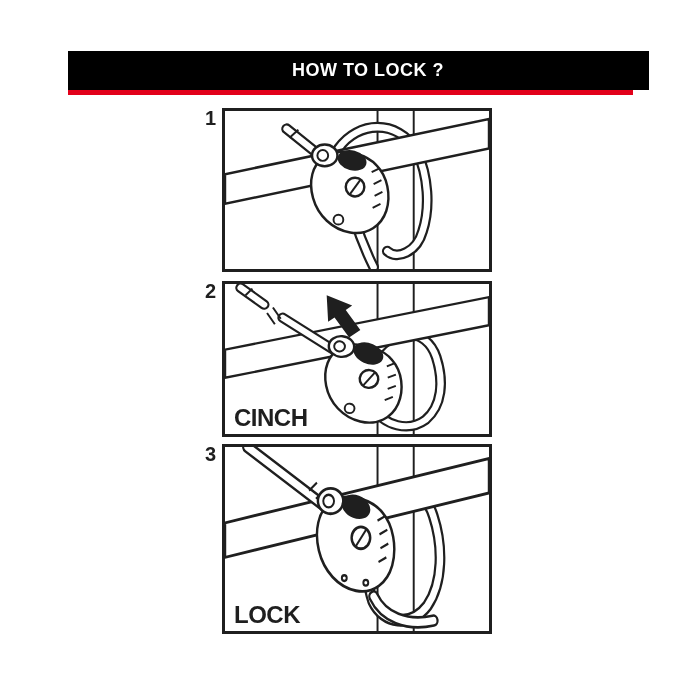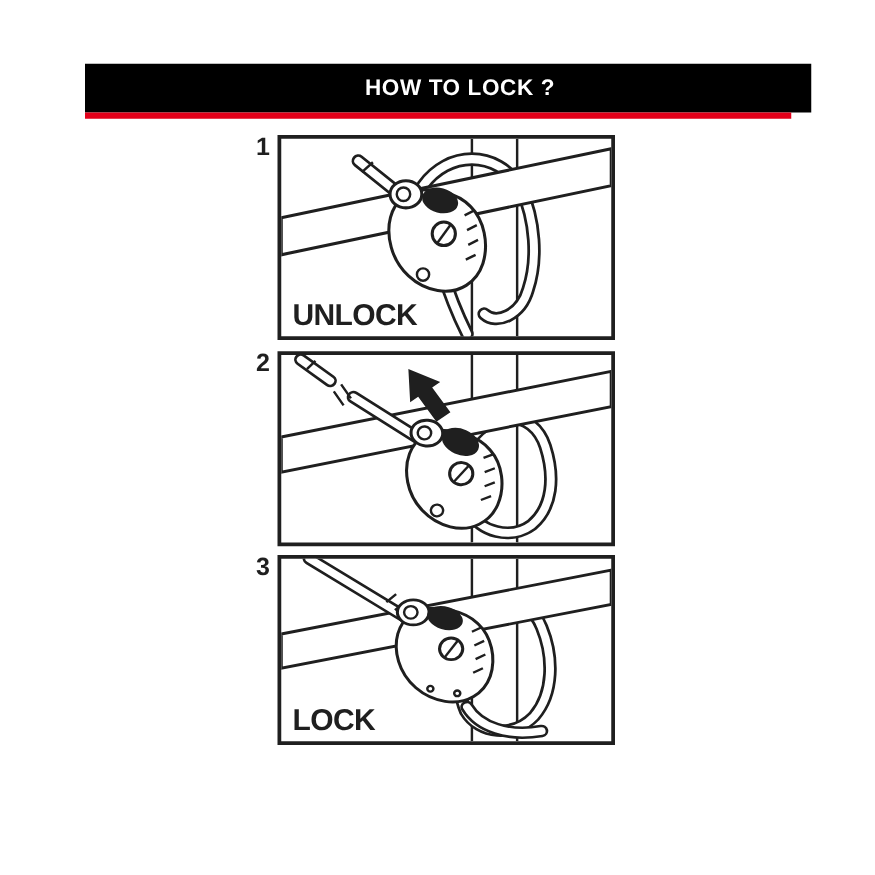--- a/index.html
+++ b/index.html
@@ -23,21 +23,21 @@
     font-weight:bold;font-size:18px;letter-spacing:.5px;
     white-space:pre;
   }
   
   .panel{
     position:absolute;left:222px;width:270px;background:#fff;
     border:3px solid var(--line,#1f1f1f);box-sizing:border-box;
   }
   #panel1{top:108px;height:164px;}
   #panel2{top:281px;height:156px;}
-  #panel3{top:444px;height:152px;padding-left:24px;}
+  #panel3{top:444px;height:190px;padding-left:24px;}
   .panel svg{position:absolute;left:0;top:0;width:100%;height:100%;}
   .step-label{
     position:absolute;left:9px;bottom:2px;
     font-size:24px;font-weight:bold;letter-spacing:-.5px;
     color:var(--line,#1f1f1f);z-index:5;
   }
   .step-num{
     position:absolute;left:196px;width:20px;text-align:right;
     font-size:20px;font-weight:bold;color:var(--line,#1f1f1f);
   }
@@ -86,21 +86,20 @@
       <path class="shape" d="M100,47 C90,55 85,70 90,88 C95,106 110,120 128,123 C146,126 160,116 165,101 C170,85 166,66 155,55 C144,43 124,40 112,42 Z"></path>
       <path class="ln" d="M150,62 l8,-4 M152,74 l8,-4 M153,86 l8,-4 M151,98 l8,-4"></path>
       <ellipse class="shape" cx="102" cy="45" rx="13" ry="11"></ellipse>
       <circle class="ln" cx="100" cy="45" r="5.5" fill="#fff"></circle>
       <ellipse class="blk" cx="130" cy="50" rx="15" ry="10" transform="rotate(15 130 50)"></ellipse>
       <circle class="shape" cx="133" cy="77" r="9.5"></circle>
       <line class="ln" x1="128" y1="84" x2="139" y2="69"></line>
       <circle class="ln" cx="116" cy="110" r="5" fill="#fff"></circle>
     </g>
   </svg>
-  <div class="step-label">UNLOCK</div>
 </div>
 
 <div class="panel" id="panel2">
   <svg viewBox="0 0 270 160" preserveAspectRatio="none">
     <g>
       <rect x="156" y="0" width="37" height="160" fill="#fff"></rect>
       <line class="ln" x1="156" y1="0" x2="156" y2="160"></line>
       <line class="ln" x1="193" y1="0" x2="193" y2="160"></line>
     </g>
     <g>
@@ -123,20 +122,21 @@
       <path class="shape" d="M100,47 C90,55 85,70 90,88 C95,106 110,120 128,123 C146,126 160,116 165,101 C170,85 166,66 155,55 C144,43 124,40 112,42 Z"></path>
       <path class="ln" d="M150,62 l8,-4 M152,74 l8,-4 M153,86 l8,-4 M151,98 l8,-4"></path>
       <ellipse class="shape" cx="102" cy="45" rx="13" ry="11"></ellipse>
       <circle class="ln" cx="100" cy="45" r="5.5" fill="#fff"></circle>
       <ellipse class="blk" cx="130" cy="50" rx="16" ry="11" transform="rotate(20 130 50)"></ellipse>
       <circle class="shape" cx="133" cy="77" r="9.5"></circle>
       <line class="ln" x1="128" y1="84" x2="139" y2="69"></line>
       <circle class="ln" cx="116" cy="110" r="5" fill="#fff"></circle>
     </g>
   </svg>
+  <div class="step-label">CINCH</div>
 </div>
 
 <div class="panel" id="panel3">
   <svg viewBox="0 0 270 160" preserveAspectRatio="none">
     <g>
       <rect x="156" y="0" width="37" height="160" fill="#fff"></rect>
       <line class="ln" x1="156" y1="0" x2="156" y2="160"></line>
       <line class="ln" x1="193" y1="0" x2="193" y2="160"></line>
     </g>
     <g>

